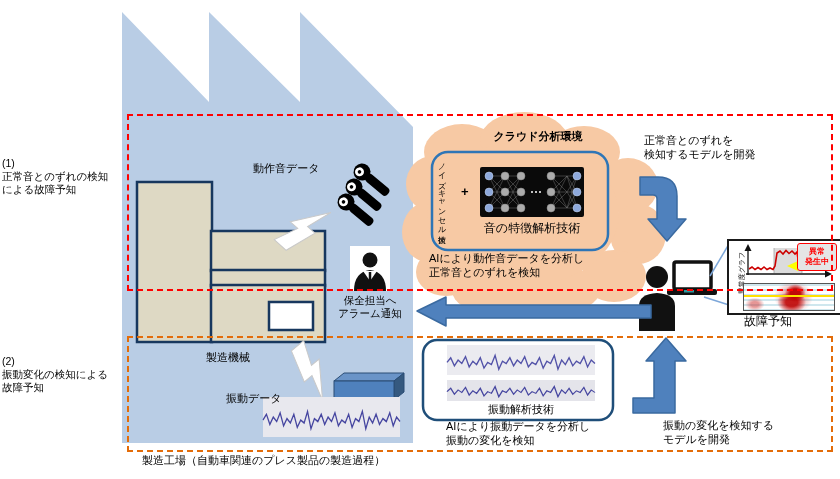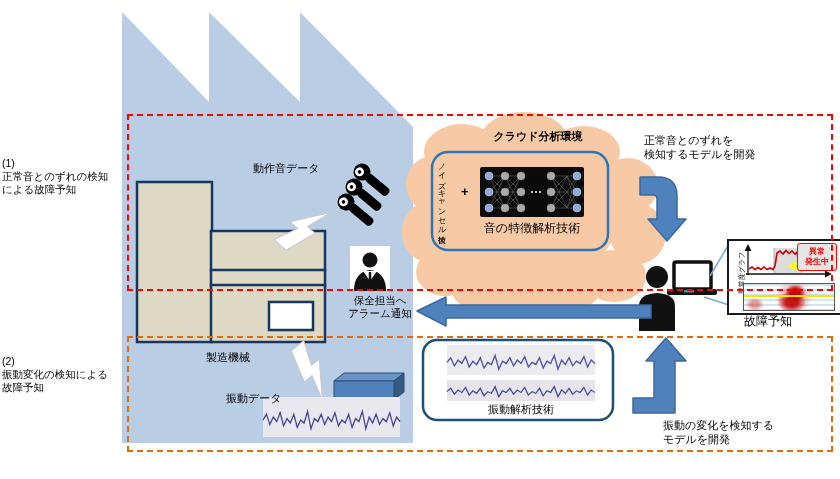--- a/index.html
+++ b/index.html
@@ -234,29 +234,32 @@
   </div>
   <div class="txt s105" style="left:2px;top:355px;width:118px;">
     <div>(2)</div>
     <div class="ml">振動変化の検知による
 故障予知</div>
   </div>
 
   <div class="txt s11" style="left:253px;top:162px;">動作音データ</div>
   <div class="txt s11" style="left:190px;top:351px;margin-left:16px;">製造機械</div>
   <div class="txt s11" style="left:194px;top:392px;margin-left:32px;">振動データ</div>
+  <div class="txt s11" style="left:142px;top:454px;">製造工場（自動車関連のプレス製品の製造過程）</div>
 
   <div class="txt s11 center" style="left:458px;top:130px;width:160px;font-weight:bold;">クラウド分析環境</div>
   <div class="txt" id="noiseCancel" style="left:436px;top:157px;">ノイズキャンセル技術</div>
   <div class="txt" id="plusSign" style="left:461px;top:184px;">+</div>
   <div class="txt s10 center" style="left:468px;top:221px;width:128px;">音の特徴解析技術</div>
+  <div class="txt s11 ml" style="left:429px;top:252px;">AIにより動作音データを分析し
+正常音とのずれを検知</div>
 
   <div class="txt s11 ml" style="left:644px;top:134px;">正常音とのずれを
 検知するモデルを開発</div>
-  <div class="txt s105 center ml" style="left:328px;top:294px;width:84px;padding-left:10px;">保全担当へ
+  <div class="txt s105 center ml" style="left:328px;top:294px;width:84px;">保全担当へ
 アラーム通知</div>
   <div class="txt s12" style="left:744px;top:314px;">故障予知</div>
 
   <div id="monitorPanel">
     <div id="monYLabel">異常度グラフ</div>
     <svg id="monChart" width="92" height="38" viewBox="0 0 92 38">
       <rect x="33" y="4" width="28" height="25" fill="#dcdcdc"></rect>
       <line x1="33" y1="4" x2="33" y2="29" stroke="#999" stroke-width="0.7"></line>
       <line x1="61" y1="4" x2="61" y2="29" stroke="#999" stroke-width="0.7"></line>
       <line x1="7" y1="31" x2="7" y2="4" stroke="#111" stroke-width="1.3"></line>
@@ -267,16 +270,18 @@
     </svg>
     <div id="spectro">
       <div id="spectroLine"></div>
     </div>
     <div id="calloutTail"></div>
     <div id="alertCallout" class="ml">異常
 発生中</div>
   </div>
 
   <div class="txt s11 center" style="left:428px;top:403px;width:186px;">振動解析技術</div>
+  <div class="txt s11 ml" style="left:446px;top:420px;">AIにより振動データを分析し
+振動の変化を検知</div>
   <div class="txt s11 ml" style="left:663px;top:419px;">振動の変化を検知する
 モデルを開発</div>
 
 </div>
 
 </body></html>

